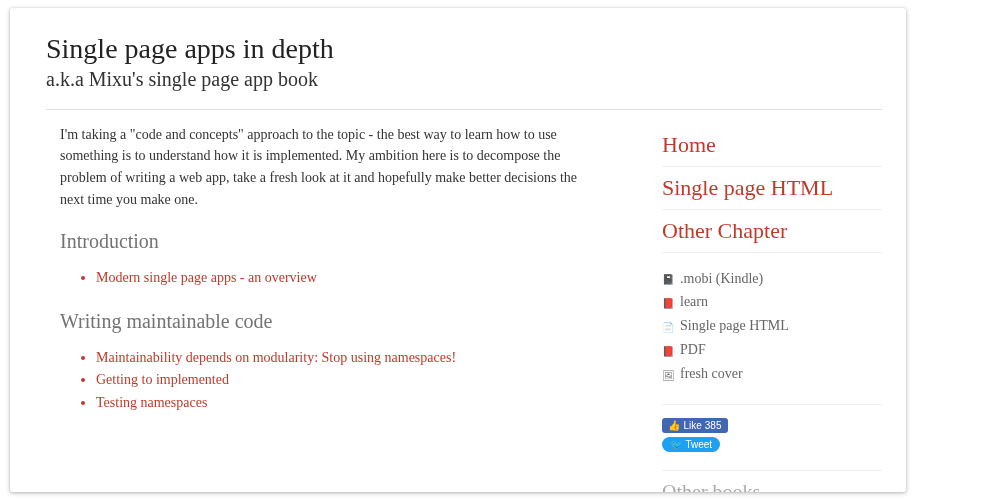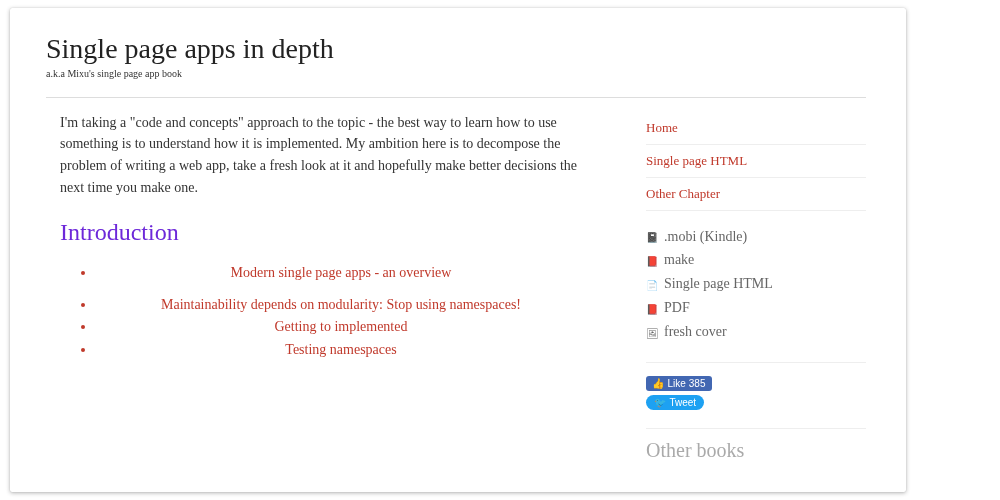--- a/index.html
+++ b/index.html
@@ -11,31 +11,31 @@
     overflow: hidden;
     position: relative;
   }
   .page-frame {
     width: 896px;
     height: 484px;
     margin: 8px 10px;
     background: #fff;
     box-shadow: 0 1px 4px rgba(0,0,0,0.3), 0 0 1px rgba(0,0,0,0.2);
     border-radius: 2px;
-    padding: 24px 40px 0 36px;
+    padding: 24px 24px 0 36px;
     overflow: hidden;
   }
   .header h1 {
     font-size: 28px;
     font-weight: 400;
     color: #222;
     line-height: 1.2;
   }
   .header .subtitle {
-    font-size: 10px;
+    font-size: 20px;
     color: #333;
     margin-top: 2px;
   }
   .rule {
     border: none;
     border-top: 1px solid #ddd;
     margin: 18px 0 14px 0;
   }
   .columns {
     display: flex;
@@ -43,46 +43,45 @@
   }
   .main {
     flex: 1;
     padding-left: 14px;
     font-size: 14px;
     color: #333;
     line-height: 1.55;
   }
   .main p { margin-bottom: 14px; }
   .main h2 {
-    font-size: 24px;
+    font-size: 20px;
     font-weight: 400;
-    color: #6d28d9;
+    color: #737373;
     margin: 16px 0 10px 0;
   }
   .main ul {
     padding-left: 36px;
     margin-bottom: 10px;
-    text-align: center;
   }
   .main li {
     font-size: 14px;
     line-height: 1.6;
     color: #c0392b;
   }
   .main li a, .main p a {
     color: #c0392b;
     text-decoration: none;
   }
   .sidebar {
     width: 220px;
     flex-shrink: 0;
   }
   .nav-link {
     display: block;
-    font-size: 13px;
+    font-size: 22px;
     color: #c0392b;
     text-decoration: none;
     padding: 8px 0;
     border-bottom: 1px solid #eee;
   }
   .downloads {
     margin-top: 14px;
     font-size: 14px;
     color: #666;
   }
@@ -150,40 +149,41 @@
 
   <div class="columns">
     <div class="main">
       <p>I'm taking a "code and concepts" approach to the topic - the best way to learn how to use something is to understand how it is implemented. My ambition here is to decompose the problem of writing a web app, take a fresh look at it and hopefully make better decisions the next time you make one.</p>
 
       <h2>Introduction</h2>
       <ul>
         <li><a href="#">Modern single page apps - an overview</a></li>
       </ul>
 
+      <h2>Writing maintainable code</h2>
       <ul>
         <li><a href="#">Maintainability depends on modularity: Stop using namespaces!</a></li>
         <li><a href="#">Getting to implemented</a></li>
         <li><a href="#">Testing namespaces</a></li>
       </ul>
     </div>
 
     <div class="sidebar">
       <a href="#" class="nav-link">Home</a>
       <a href="#" class="nav-link">Single page HTML</a>
       <a href="#" class="nav-link">Other Chapter</a>
 
       <div class="downloads">
         <div class="download-item">
           <span class="dl-icon">📓</span>
           <span>.mobi (Kindle)</span>
         </div>
         <div class="download-item">
           <span class="dl-icon">📕</span>
-          <span>make</span>
+          <span>learn</span>
         </div>
         <div class="download-item">
           <span class="dl-icon">📄</span>
           <span>Single page HTML</span>
         </div>
         <div class="download-item">
           <span class="dl-icon" style="color:#c0392b">📕</span>
           <span>PDF</span>
         </div>
         <div class="download-item">

